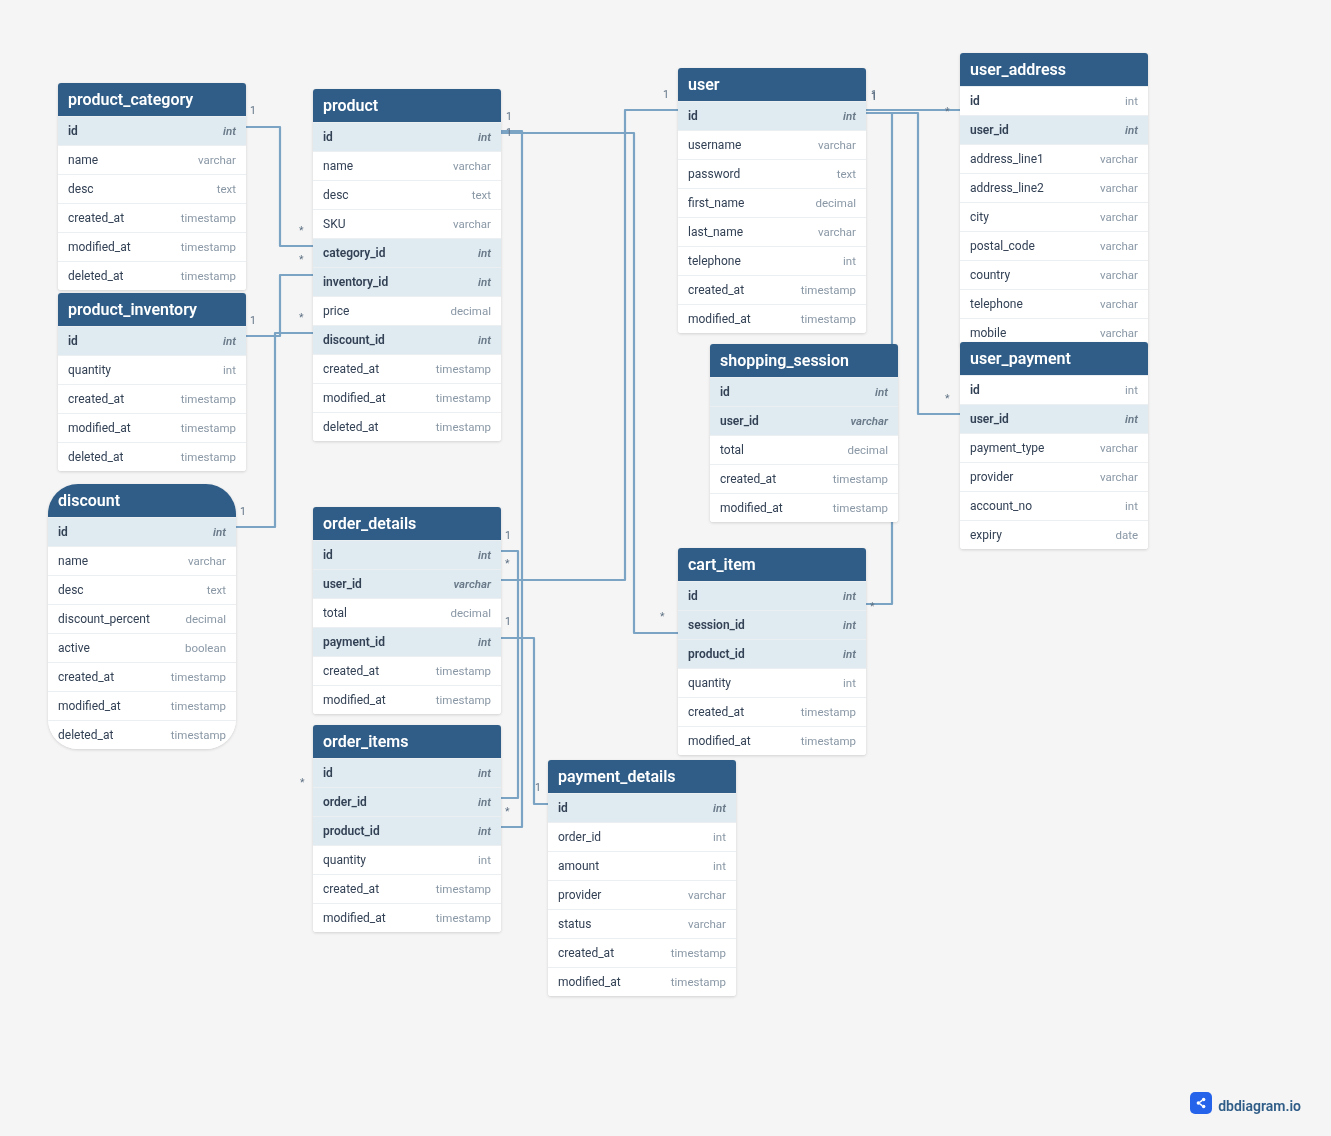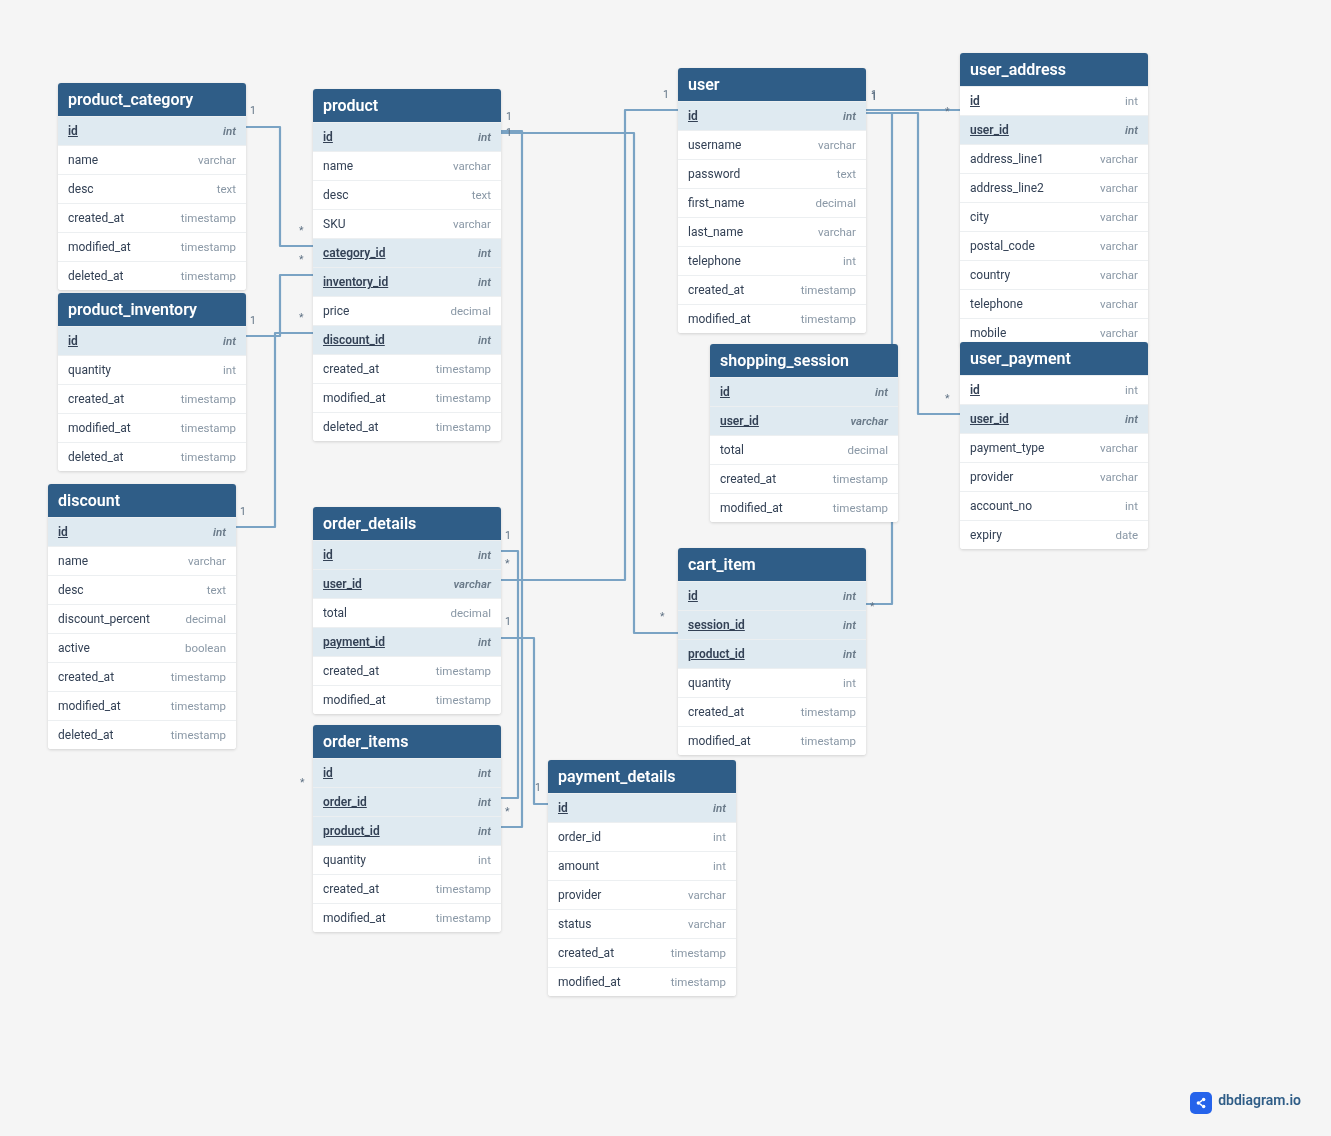--- a/index.html
+++ b/index.html
@@ -42,27 +42,27 @@
     align-items: center;
     padding: 6px 10px;
     border-top: 1px solid #eceff1;
     background: #fff;
     height: 16px;
   }
   .row:first-of-type { border-top: none; }
   .row.hl { background: #dfeaf1; }
   .col-name { color: #334155; font-size: 12px; }
   .row.hl .col-name,
-  .row .col-name.bold { font-weight: 600; text-decoration: underline; }
+  .row .col-name.bold { font-weight: 600; }
   .col-type { color: #8a98a6; font-size: 11.5px; }
   .row.hl .col-type { font-style: italic; font-weight: 600; color: #6a7a89; }
   .logo {
     position: absolute;
     right: 30px; bottom: 22px;
-    display: flex; align-items: flex-start;
+    display: flex; align-items: flex-end;
     gap: 6px;
     color: #2f5d87;
     font-weight: 600;
     font-size: 14px;
   }
   .logo .sq {
     width: 22px; height: 22px;
     background: #2563eb;
     border-radius: 5px;
     display: flex; align-items: center; justify-content: center;
@@ -162,21 +162,21 @@
         </div>
         <div class="row">
           <span class="col-name">modified_at</span>
           <span class="col-type">timestamp</span>
         </div>
         <div class="row">
           <span class="col-name">deleted_at</span>
           <span class="col-type">timestamp</span>
         </div>
       </div>
-      <div class="table" style="left: 48px; top: 484px;">
+      <div class="table" style="left: 48px; top: 484px; border-radius: 30px;">
         <div class="thead">discount</div>
         <div class="row hl">
           <span class="col-name">id</span>
           <span class="col-type">int</span>
         </div>
         <div class="row">
           <span class="col-name">name</span>
           <span class="col-type">varchar</span>
         </div>
         <div class="row">

